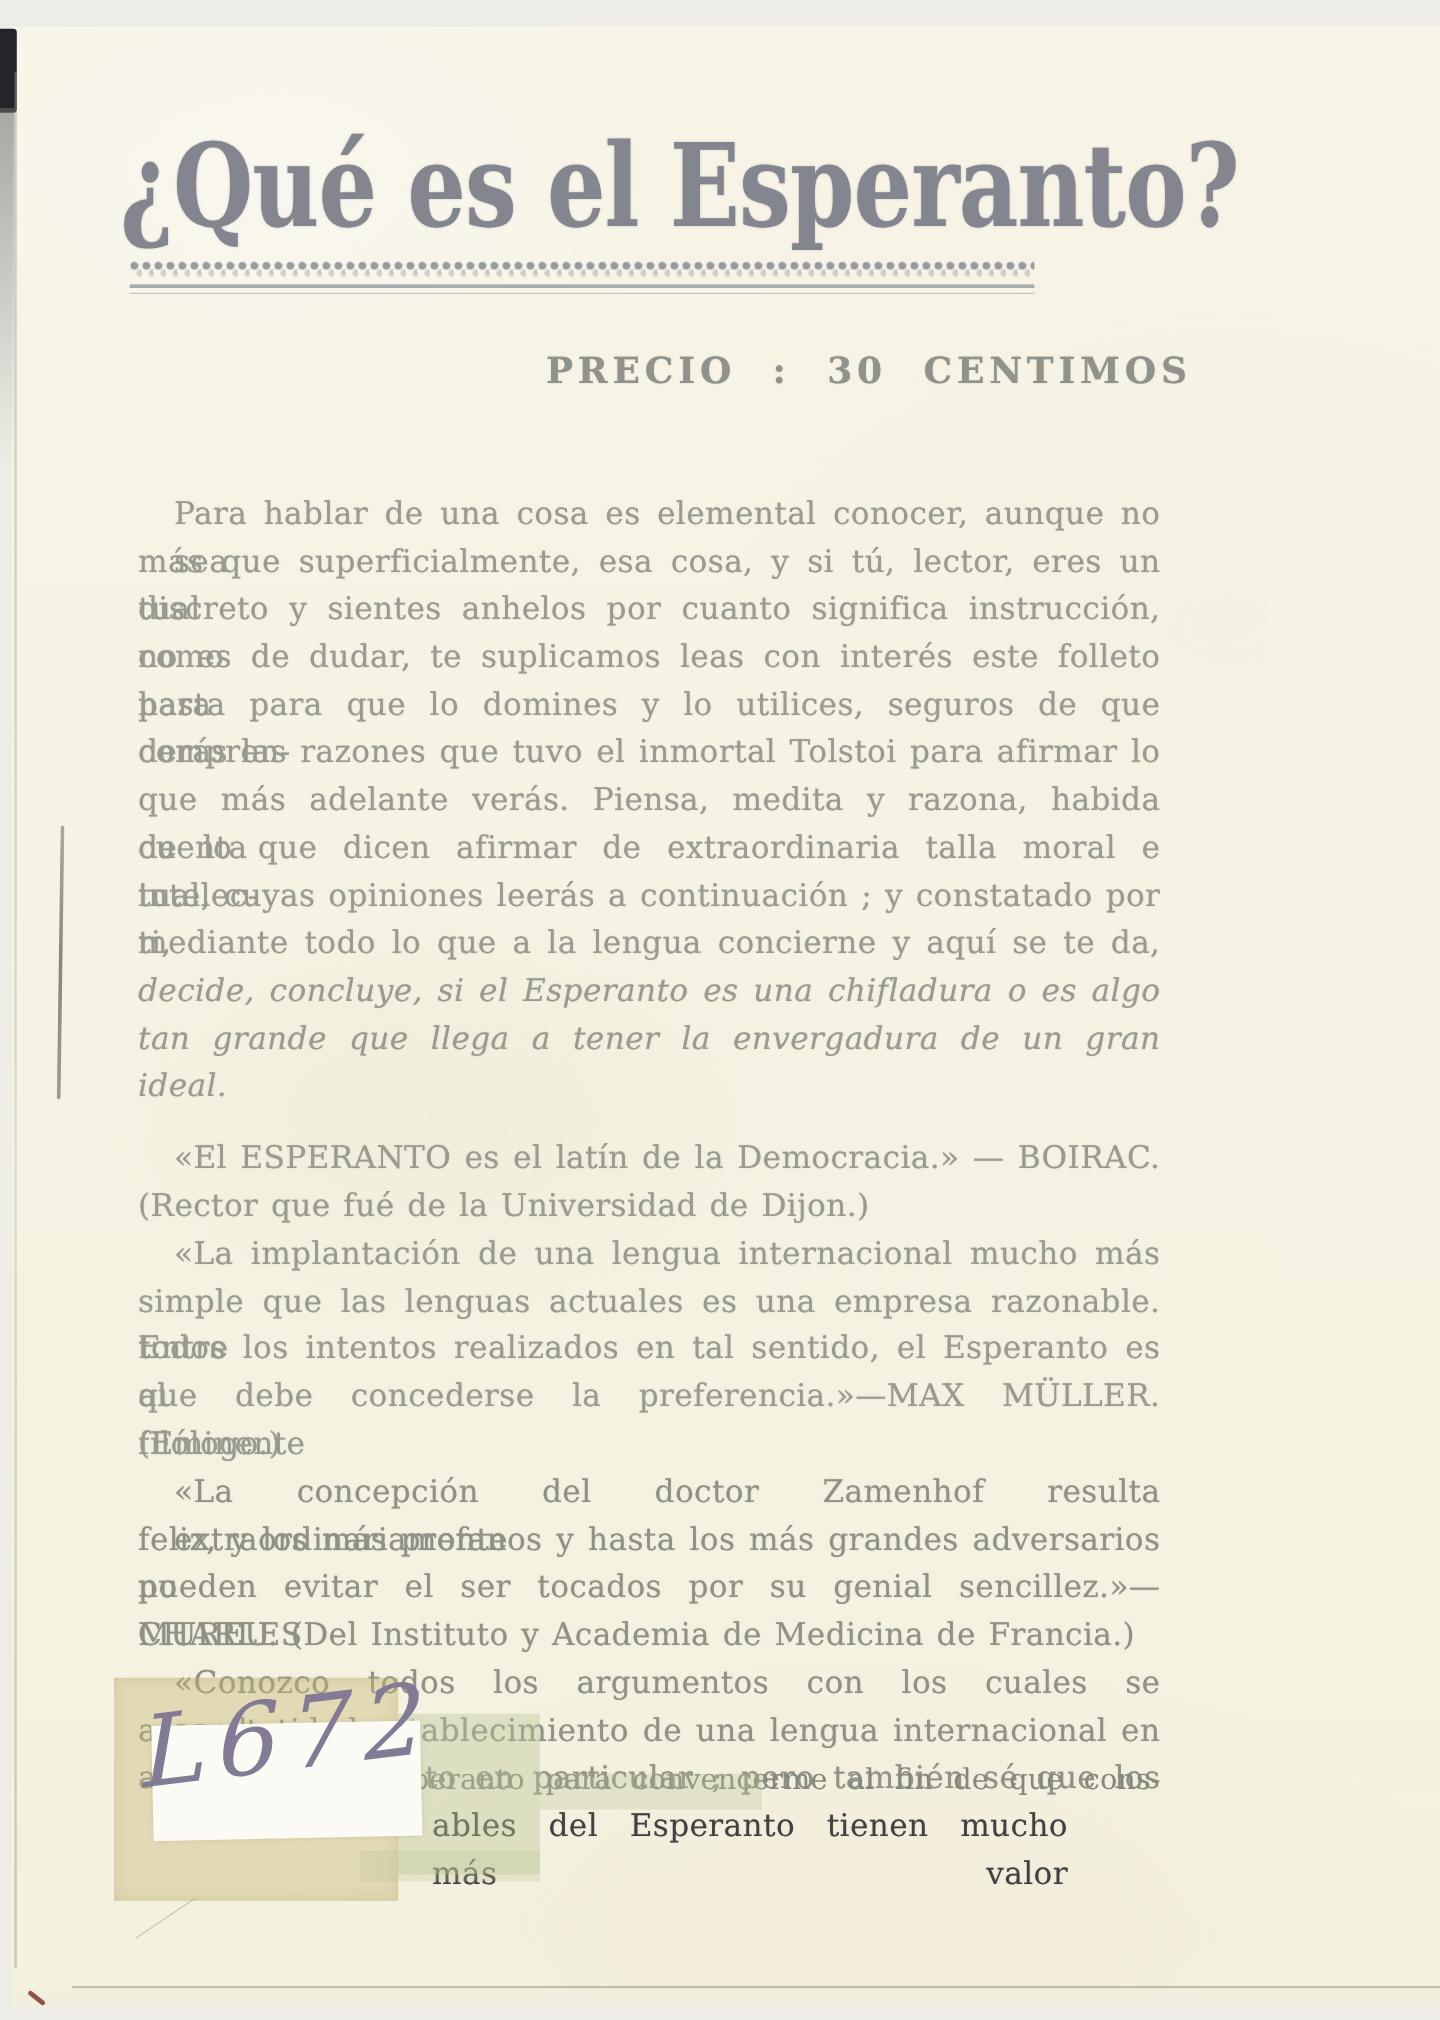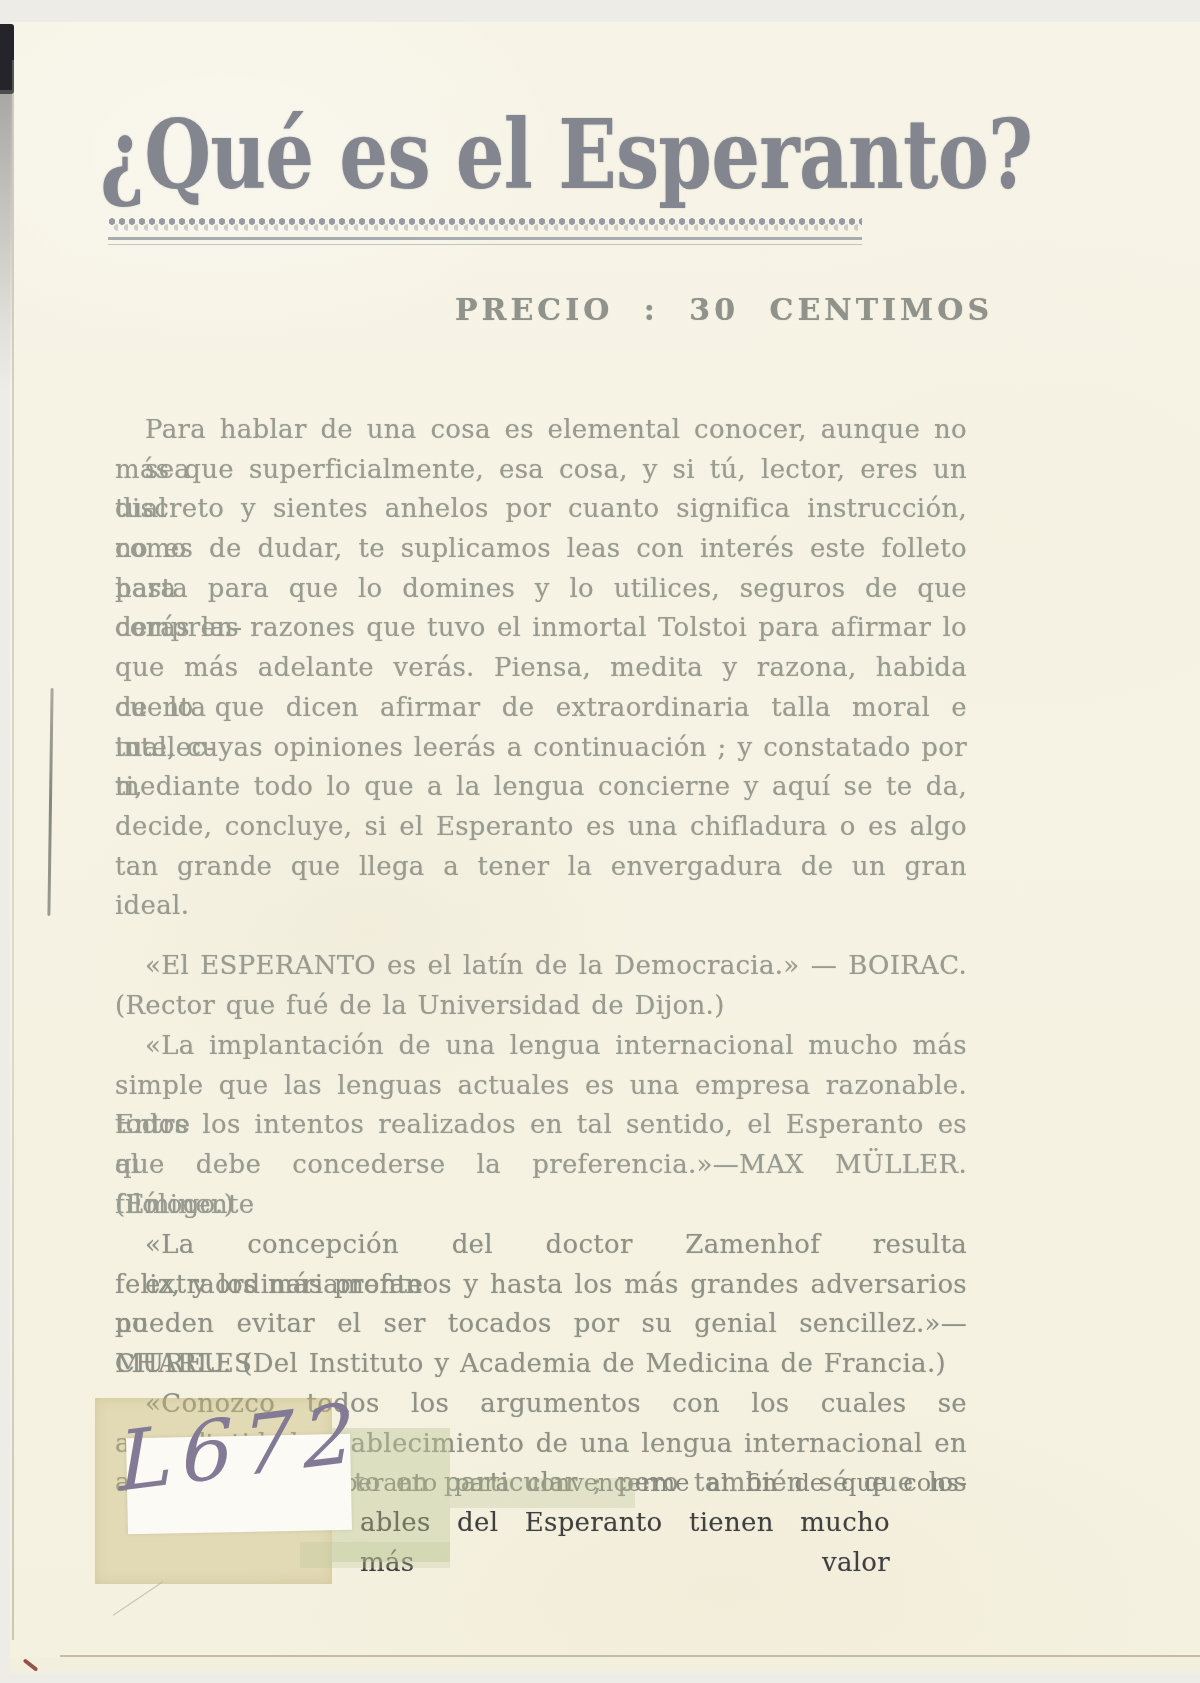--- a/index.html
+++ b/index.html
@@ -71,21 +71,21 @@
   .ln {
     height:39.7px; line-height:39.7px;
     font-size:26px; color:#989b90;
     letter-spacing:.3px; word-spacing:2px;
     text-align:justify; text-align-last:justify;
     text-shadow:0 0 1px rgba(145,148,140,.55);
     white-space:nowrap-off;
   }
   .ln.ind { padding-left:30px; }
   .ln.end { text-align-last:left; }
-  .ln.it  { }
+  .ln.it  { font-style:italic; }
   .dark .ln, .ln.dk { color:#8e9186; }
   .esp { font-size:33px; letter-spacing:2px; }
   .ln.cut { margin-left:245px; width:530px; color:#404040; }
   .frag { position:relative; height:39.7px; }
   .frag .f1 { position:absolute; left:40px; top:0; line-height:39.7px; font-size:26px; color:#84877c; }
   .frag .f2 { position:absolute; left:215px; top:0; width:637px; line-height:39.7px; font-size:24px;
     color:#84877c; text-align:justify; text-align-last:justify; display:block; }
 
   
   .tape {

